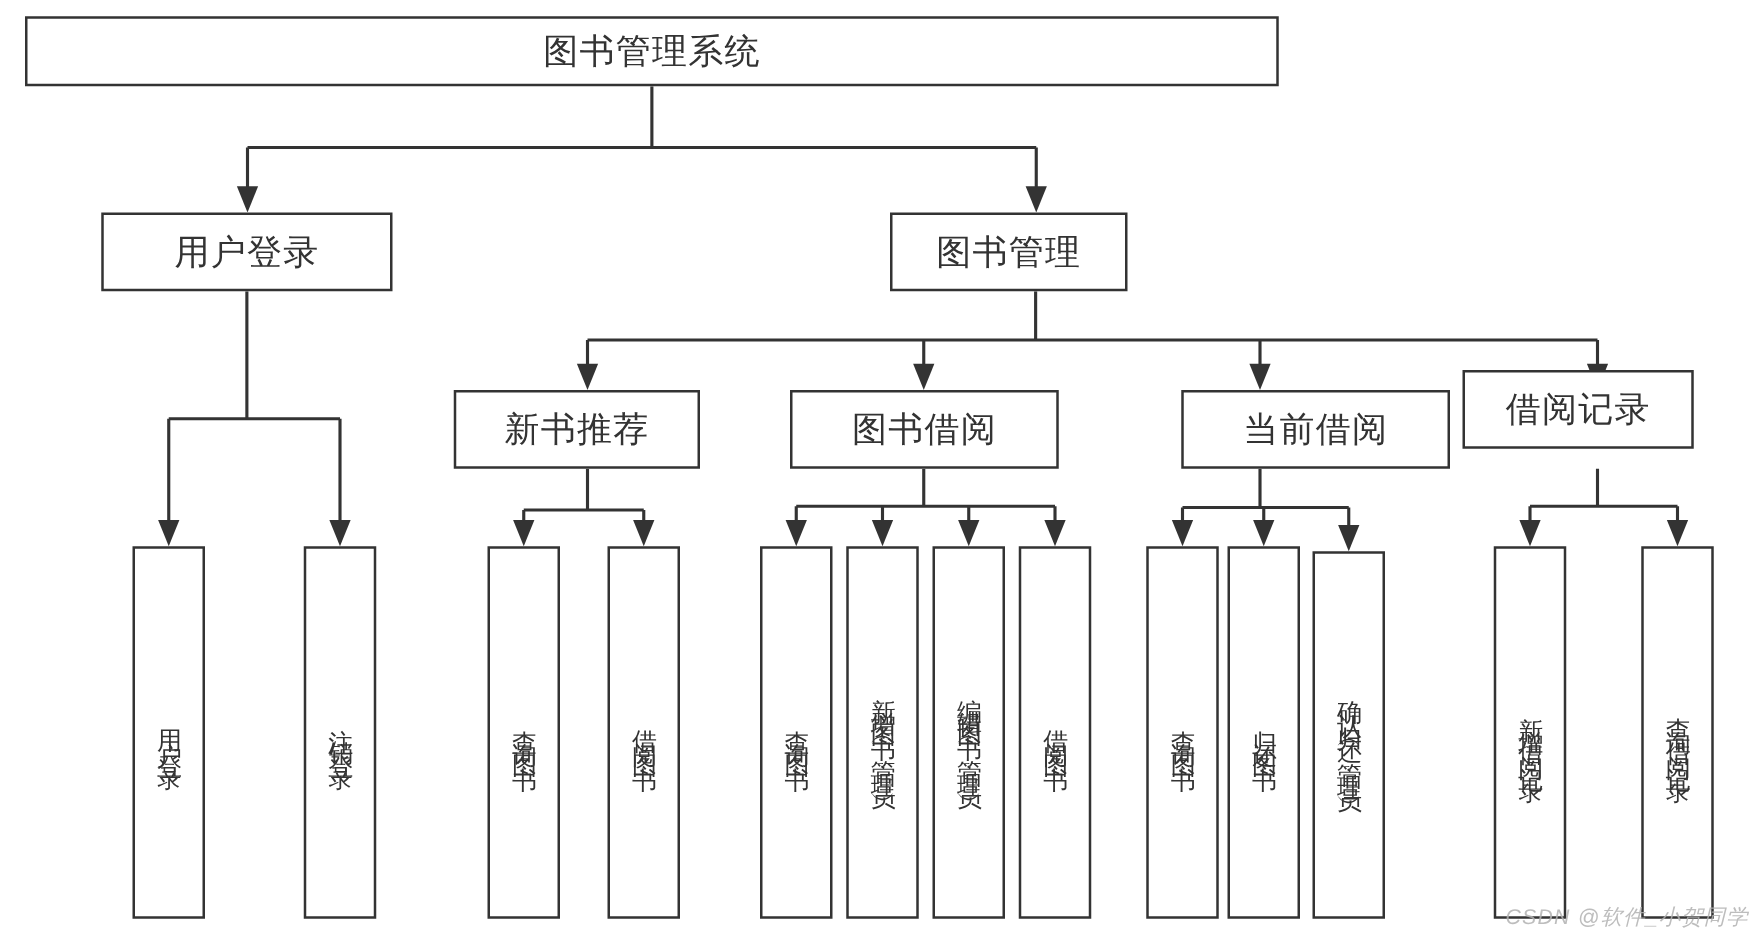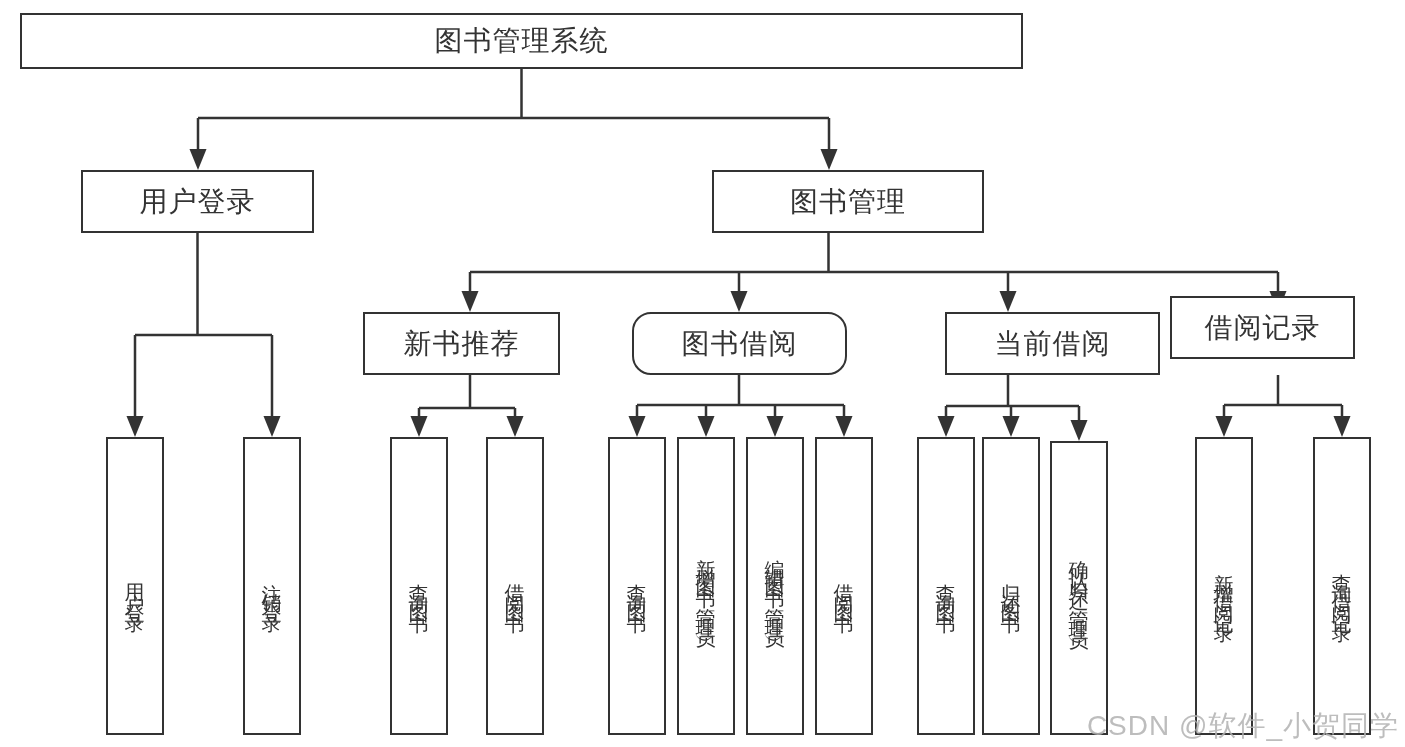--- a/index.html
+++ b/index.html
@@ -39,24 +39,25 @@
     text-orientation: mixed;
     letter-spacing: 10px;
     font-size: 20px;
     line-height: 1;
     padding-top: 4px;
   }
   .watermark {
     position: absolute;
     right: 6px;
     bottom: 2px;
-    font-size: 28px;
+    font-size: 17px;
     color: rgba(178, 178, 178, 0.85);
     letter-spacing: 1px;
     pointer-events: none;
+    font-style: italic;
   }
 </style>
 </head>
 <body>
 
 <div class="canvas">
 
   <svg class="wires" viewBox="0 0 1405 747" xmlns="http://www.w3.org/2000/svg">
       <path d="M521.5,69 L521.5,118 M198,118 L829,118 M198,118 L198,151 M829,118 L829,151 M828.5,233 L828.5,272 M470,272 L1278,272 M470,272 L470,293 M739,272 L739,293 M1008,272 L1008,293 M1278,272 L1278,293 M197.5,233 L197.5,335 M135,335 L272,335 M135,335 L135,418 M272,335 L272,418 M470,375 L470,408 M419,408 L515,408 M419,408 L419,418 M515,408 L515,418 M739,375 L739,405 M637,405 L844,405 M637,405 L637,418 M706,405 L706,418 M775,405 L775,418 M844,405 L844,418 M1008,375 L1008,406 M946,406 L1079,406 M946,406 L946,418 M1011,406 L1011,418 M1079,406 L1079,422 M1278,375 L1278,405 M1224,405 L1342,405 M1224,405 L1224,418 M1342,405 L1342,418" stroke="#333333" stroke-width="2.5" fill="none"></path>
       <polygon points="189.5,149 206.5,149 198,170" fill="#333333"></polygon>
@@ -76,24 +77,24 @@
       <polygon points="937.5,416 954.5,416 946,437" fill="#333333"></polygon>
       <polygon points="1002.5,416 1019.5,416 1011,437" fill="#333333"></polygon>
       <polygon points="1070.5,420 1087.5,420 1079,441" fill="#333333"></polygon>
       <polygon points="1215.5,416 1232.5,416 1224,437" fill="#333333"></polygon>
       <polygon points="1333.5,416 1350.5,416 1342,437" fill="#333333"></polygon>
     </svg>
 
   <div class="node" style="left:20px; top:13px; width:1003px; height:56px;">图书管理系统</div>
 
   <div class="node" style="left:81px; top:170px; width:233px; height:63px;">用户登录</div>
-  <div class="node" style="left:712px; top:170px; width:272px; height:63px;">图书管理</div>
+  <div class="node" style="left:712px; top:170px; width:190px; height:63px;">图书管理</div>
 
   <div class="node" style="left:363px; top:312px; width:197px; height:63px;">新书推荐</div>
-  <div class="node" style="left:632px; top:312px; width:215px; height:63px;border-radius:19px;">图书借阅</div>
+  <div class="node" style="left:632px; top:312px; width:215px; height:63px;">图书借阅</div>
   <div class="node" style="left:901px; top:312px; width:215px; height:63px;margin-left:44px;">当前借阅</div>
   <div class="node" style="left:1170px; top:296px; width:185px; height:63px;font-family:Liberation Mono, monospace;">借阅记录</div>
 
   <div class="node vbox" style="left:106px; top:437px; width:58px; height:298px;">用户登录</div>
   <div class="node vbox" style="left:243px; top:437px; width:58px; height:298px;">注销登录</div>
 
   <div class="node vbox" style="left:390px; top:437px; width:58px; height:298px;">查询图书</div>
   <div class="node vbox" style="left:486px; top:437px; width:58px; height:298px;">借阅图书</div>
 
   <div class="node vbox" style="left:608px; top:437px; width:58px; height:298px;">查询图书</div>

